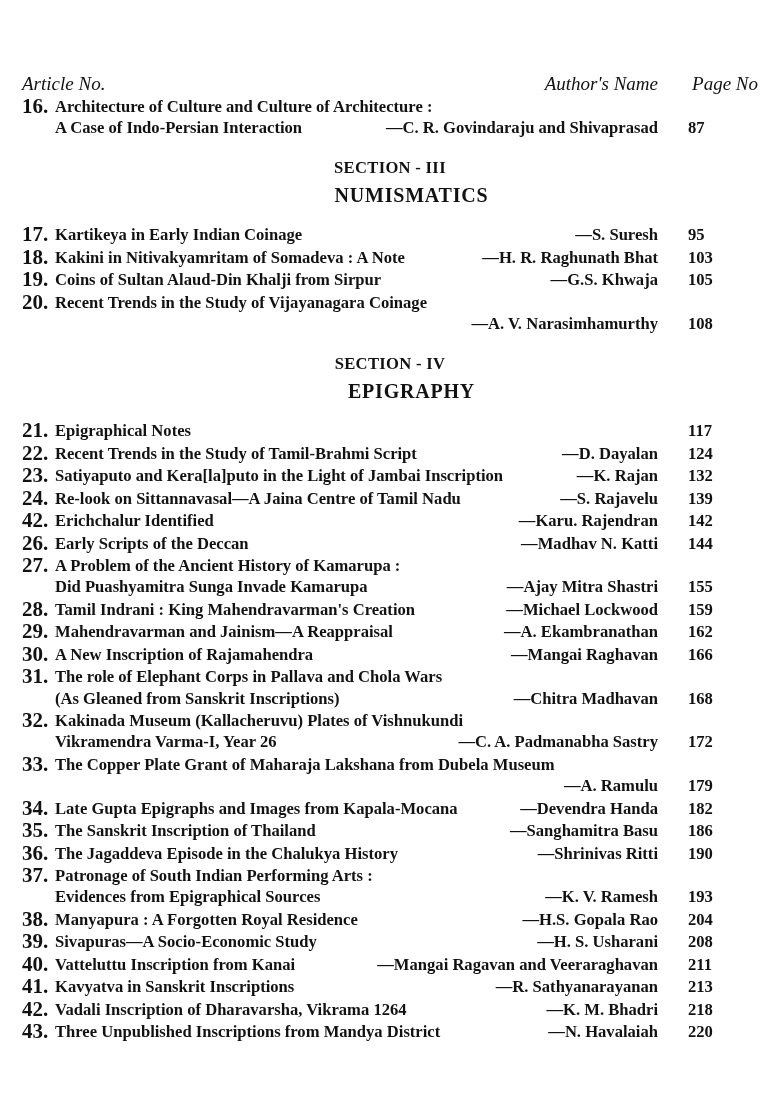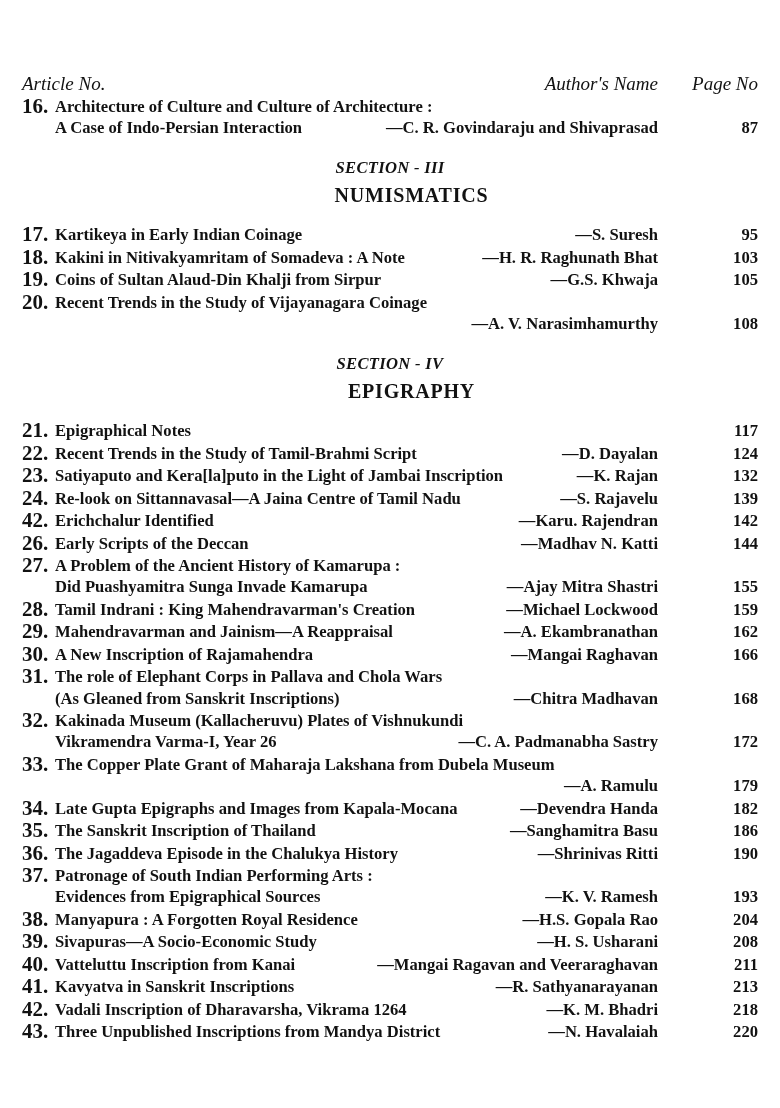--- a/index.html
+++ b/index.html
@@ -110,35 +110,34 @@
     font-size: 16.6px;
     line-height: 21.3px;
     white-space: nowrap;
   }
 
   .page-no {
     position: absolute;
     left: 688px;
     top: 0;
     width: 70px;
-    text-align: right;
+    text-align: left;
     font-weight: bold;
     font-size: 16.6px;
     line-height: 21.3px;
     white-space: nowrap;
   }
 
   
   .section {
     position: relative;
     width: 780px;
     text-align: center;
   }
   .section-label {
-    font-style: italic;
     font-weight: bold;
     font-size: 16.6px;
     line-height: 21.3px;
     letter-spacing: 0.3px;
   }
   .section-name {
     font-weight: bold;
     font-size: 20px;
     line-height: 21.3px;
     letter-spacing: 0.8px;

